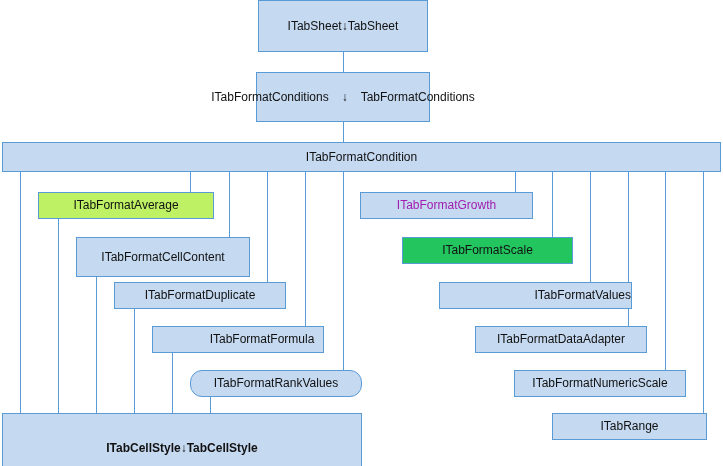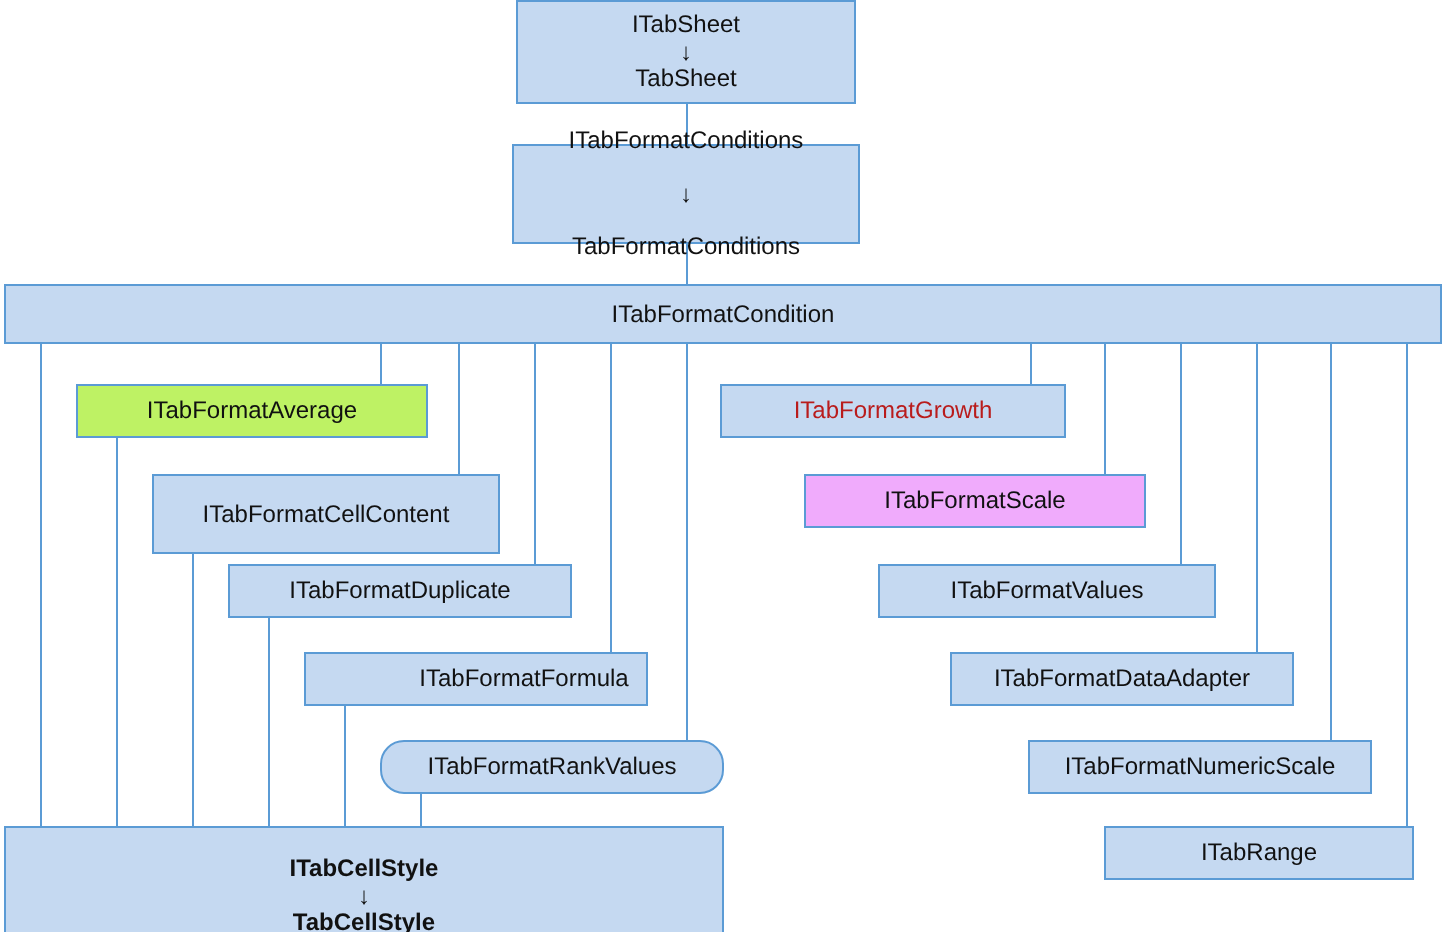--- a/index.html
+++ b/index.html
@@ -17,21 +17,21 @@
   }
   .node {
     position: absolute;
     box-sizing: border-box;
     background: #c5d9f1;
     border: 1px solid #5b9bd5;
     color: #111111;
     font-size: 12px;
     line-height: 1.25;
     display: flex;
-    flex-direction: column;
+    flex-direction: row;
     align-items: center;
     justify-content: center;
     text-align: center;
     z-index: 2;
     white-space: nowrap;
   }
   .node .ln { display: block; }
   .node .arrow {
     display: block;
     font-size: 12px;
@@ -96,27 +96,27 @@
         <span class="ln">ITabFormatFormula</span>
       </div>
       <div class="node" style="left: 190px; top: 370px; width: 172px; height: 27px; background: rgb(197, 217, 241); border-color: rgb(91, 155, 213); color: rgb(17, 17, 17); border-radius: 12px;">
         <span class="ln">ITabFormatRankValues</span>
       </div>
       <div class="node" style="left: 2px; top: 413px; width: 360px; height: 70px; background: rgb(197, 217, 241); border-color: rgb(91, 155, 213); color: rgb(17, 17, 17); font-weight: bold;">
         <span class="ln">ITabCellStyle</span>
         <span class="arrow">↓</span>
         <span class="ln">TabCellStyle</span>
       </div>
-      <div class="node" style="left: 360px; top: 192px; width: 173px; height: 27px; background: rgb(197, 217, 241); border-color: rgb(91, 155, 213); color: #b91c1c;">
+      <div class="node" style="left: 360px; top: 192px; width: 173px; height: 27px; background: rgb(197, 217, 241); border-color: rgb(91, 155, 213); color: #a21caf;">
         <span class="ln">ITabFormatGrowth</span>
       </div>
-      <div class="node" style="left: 402px; top: 237px; width: 171px; height: 27px; background: #f0abfc; border-color: rgb(91, 155, 213); color: rgb(17, 17, 17);">
+      <div class="node" style="left: 402px; top: 237px; width: 171px; height: 27px; background: #22c55e; border-color: rgb(91, 155, 213); color: rgb(17, 17, 17);">
         <span class="ln">ITabFormatScale</span>
       </div>
-      <div class="node" style="left: 439px; top: 282px; width: 169px; height: 27px; background: rgb(197, 217, 241); border-color: rgb(91, 155, 213); color: rgb(17, 17, 17);">
+      <div class="node" style="left: 439px; top: 282px; width: 193px; height: 27px; background: rgb(197, 217, 241); border-color: rgb(91, 155, 213); color: rgb(17, 17, 17); justify-content: flex-end;">
         <span class="ln">ITabFormatValues</span>
       </div>
       <div class="node" style="left: 475px; top: 326px; width: 172px; height: 27px; background: rgb(197, 217, 241); border-color: rgb(91, 155, 213); color: rgb(17, 17, 17);">
         <span class="ln">ITabFormatDataAdapter</span>
       </div>
       <div class="node" style="left: 514px; top: 370px; width: 172px; height: 27px; background: rgb(197, 217, 241); border-color: rgb(91, 155, 213); color: rgb(17, 17, 17);">
         <span class="ln">ITabFormatNumericScale</span>
       </div>
       <div class="node" style="left: 552px; top: 413px; width: 155px; height: 27px; background: rgb(197, 217, 241); border-color: rgb(91, 155, 213); color: rgb(17, 17, 17);">
         <span class="ln">ITabRange</span>

